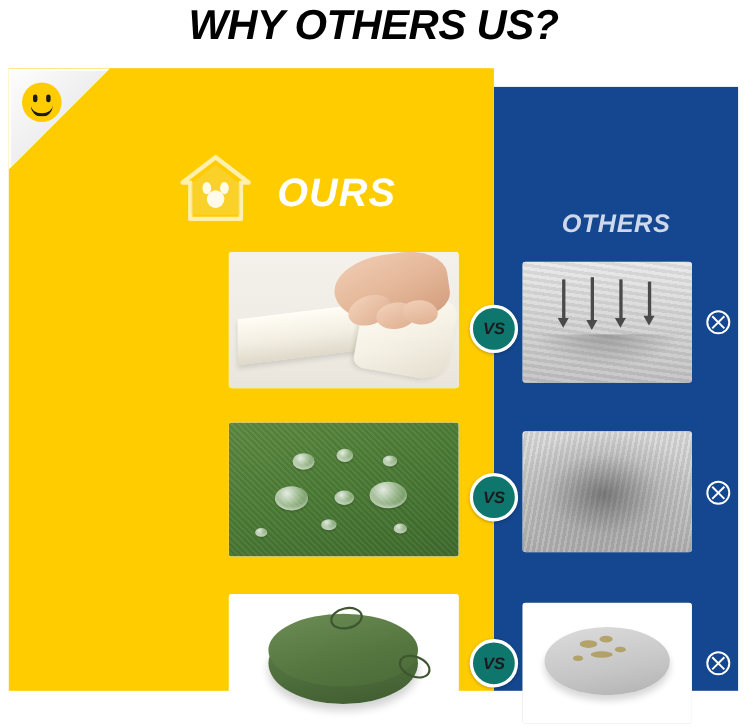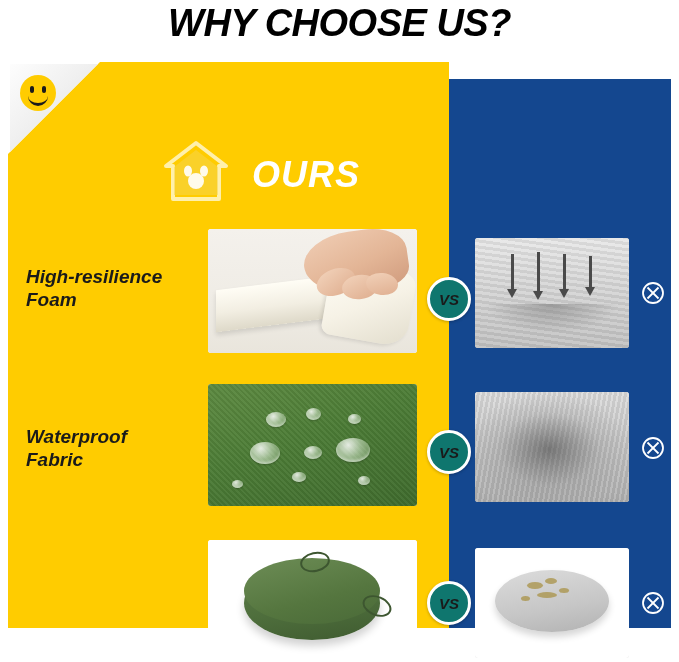--- a/index.html
+++ b/index.html
@@ -340,25 +340,26 @@
     height: 24px;
     left: 633px;
   }
   .xmark.x1 { top: 219px; }
   .xmark.x2 { top: 374px; }
   .xmark.x3 { top: 529px; }
 </style>
 </head>
 <body>
 
-<div class="title">WHY CHOOSE US?</div>
+<div class="title">WHY OTHERS US?</div>
 
 <div class="board">
 
   <div class="others-panel"></div>
+  <div class="others-title">OTHERS</div>
 
   <div class="others-card o1">
     <div class="flat-bg"></div>
     <div class="arrow-down" style="left:36px;  top:16px; height:36px;"></div>
     <div class="arrow-down" style="left:62px;  top:14px; height:40px;"></div>
     <div class="arrow-down" style="left:88px;  top:16px; height:36px;"></div>
     <div class="arrow-down" style="left:114px; top:18px; height:32px;"></div>
     <div class="dent"></div>
   </div>
 
@@ -391,22 +392,20 @@
         <path d="M33 3 L63 26 L56 26 L56 59 L10 59 L10 26 L3 26 Z" fill="none" stroke="#fff6c9" stroke-width="4" stroke-linejoin="round" opacity="0.85"></path>
         <path d="M33 10 L55 27 L55 55 L11 55 L11 27 Z" fill="#f5d64a" opacity="0.55"></path>
         <circle cx="33" cy="41" r="8" fill="#ffffff" opacity="0.9"></circle>
         <ellipse cx="25" cy="31" rx="4" ry="5.5" fill="#ffffff" opacity="0.9"></ellipse>
         <ellipse cx="41" cy="31" rx="4" ry="5.5" fill="#ffffff" opacity="0.9"></ellipse>
       </svg>
     </div>
 
     <div class="ours-title">OURS</div>
 
-    <div class="feature-label f1">High-resilience<br>Foam</div>
-    <div class="feature-label f2">Waterproof<br>Fabric</div>
 
     <div class="ours-card c1">
       <div class="foam-bg"></div>
       <div class="foam-slab"></div>
       <div class="foam-lift"></div>
       <div class="hand"></div>
       <div class="finger a"></div>
       <div class="finger b"></div>
       <div class="finger c"></div>
     </div>

